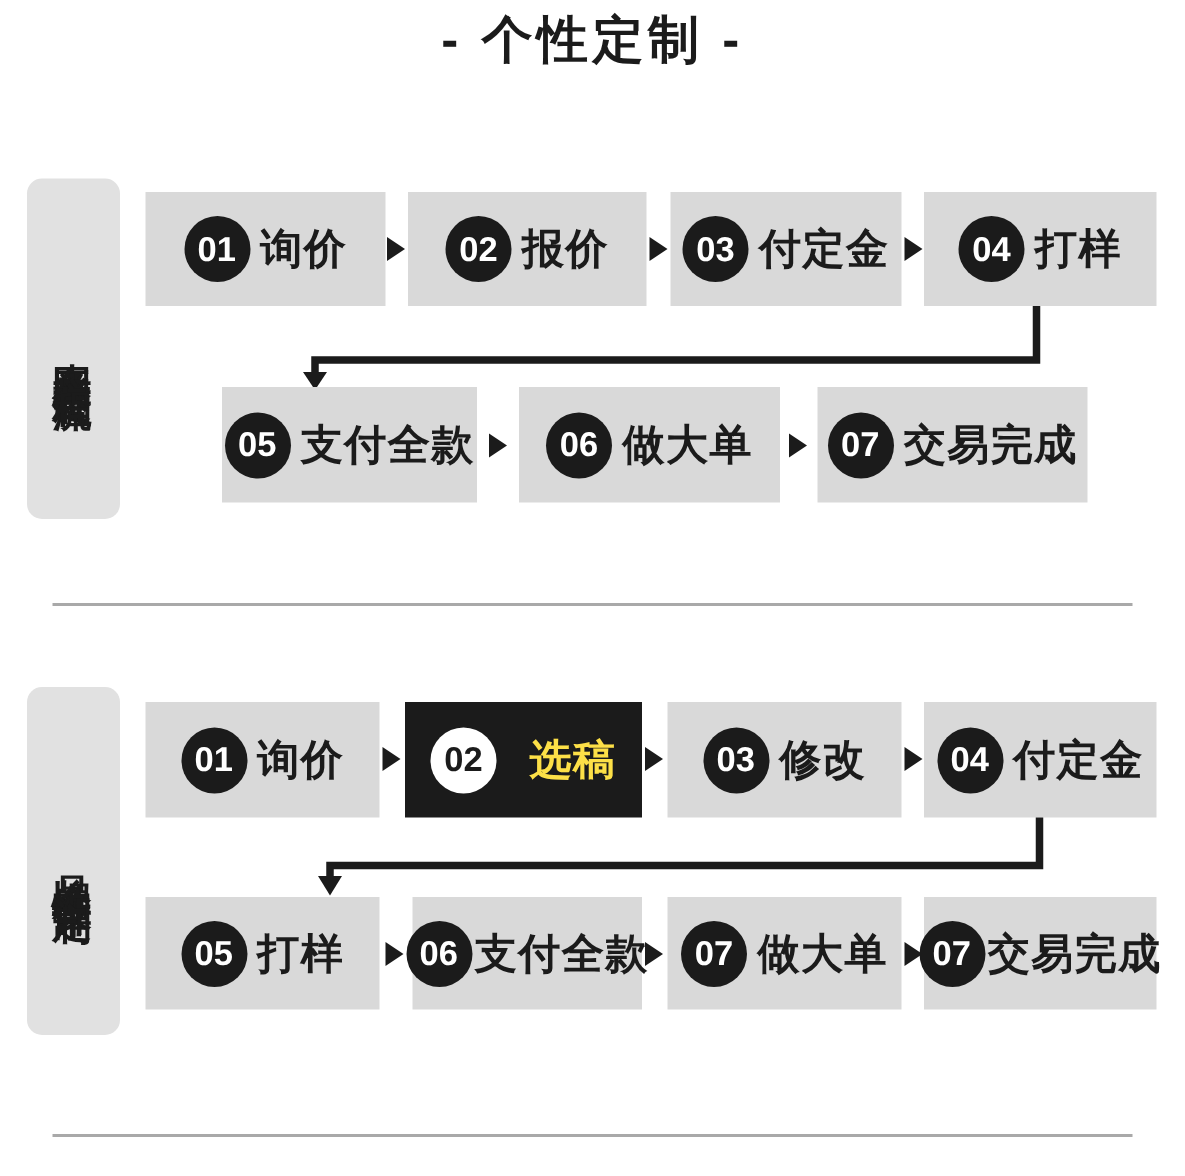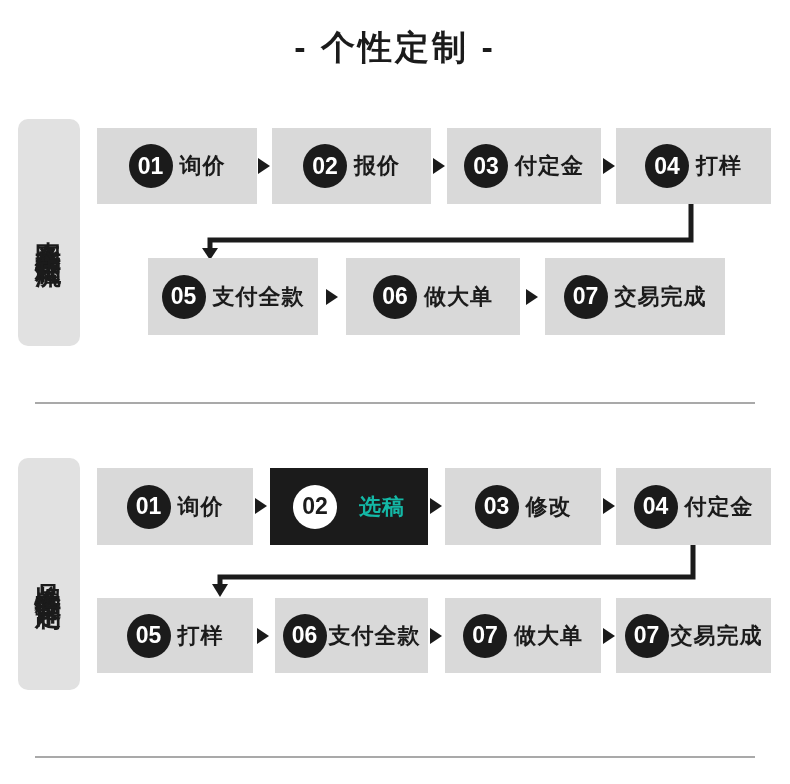--- a/index.html
+++ b/index.html
@@ -1,20 +1,20 @@
 <!DOCTYPE html>
 <html><head>
 <meta charset="utf-8">
 <style>
   html, body { margin:0; padding:0; background:#ffffff; }
   body { width:790px; height:784px; font-family:"Liberation Sans","DejaVu Sans",sans-serif; }
   .canvas { position:relative; width:790px; height:784px; overflow:hidden; background:#ffffff; }
 
   .title {
-    position:absolute; top:25px; left:0; width:790px;
+    position:absolute; top:4px; left:0; width:790px;
     text-align:center; font-size:34px; font-weight:bold;
     color:#1b1b1b; letter-spacing:3px;
   }
 
   .vlabel {
     position:absolute; background:#e1e1e1; border-radius:10px;
     display:flex; align-items:center; justify-content:center;
     writing-mode:vertical-rl; text-orientation:upright;
     font-size:26px; font-weight:bold; color:#1b1b1b; letter-spacing:3px;
   }
@@ -26,22 +26,22 @@
   .step.dark { background:#1b1b1b; }
 
   .badge {
     width:44px; height:44px; border-radius:50%;
     background:#1b1b1b; color:#ffffff; flex:0 0 auto;
     display:flex; align-items:center; justify-content:center;
     font-size:23px; font-weight:bold; letter-spacing:0;text-align:right;
   }
   .step.dark .badge { background:#ffffff; color:#1b1b1b; }
 
-  .stext { font-size:22px; font-weight:bold; color:#1b1b1b; white-space:nowrap; letter-spacing:1px; }
-  .step.dark .stext { color:#14b8a6;margin-left:15px; }
+  .stext { font-size:28px; font-weight:bold; color:#1b1b1b; white-space:nowrap; letter-spacing:1px; }
+  .step.dark .stext { color:#fde047;margin-left:15px; }
 
   .rarrow {
     position:absolute; width:0; height:0;
     border-left:12px solid #1b1b1b;
     border-top:8px solid transparent;
     border-bottom:8px solid transparent;
   }
 
   .divider { position:absolute; left:35px; width:720px; height:2px; background:#a9a9a9; }
 

